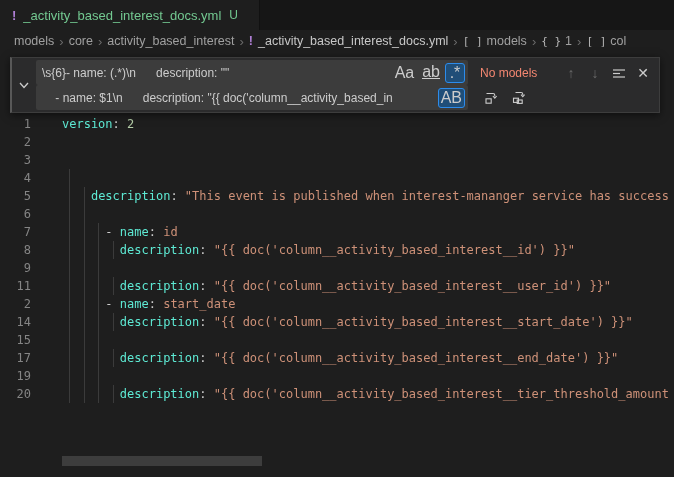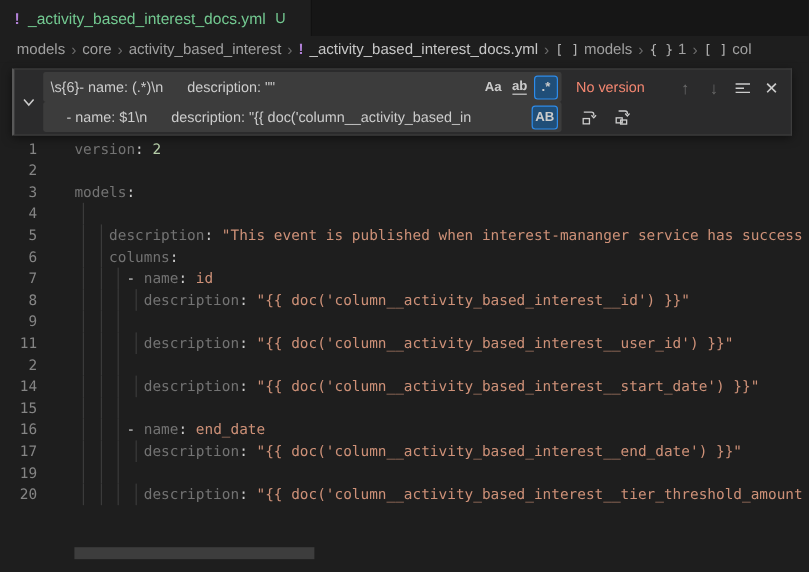--- a/index.html
+++ b/index.html
@@ -25,43 +25,43 @@
   .crumb.file .lbl { color:#c8c8c8; }
   .bc-sep { color:#6b6b6b; margin:0 5px; font-size:13px; }
 
   
   .editor { position:absolute; left:0; top:52px; right:0; bottom:0; background:#1e1e1e; }
   .code { padding-top:63px; font-family:"DejaVu Sans Mono", monospace; font-size:12px; line-height:18px; }
   .line { position:relative; height:18px; display:flex; white-space:pre; }
   .ln { flex:none; width:31px; text-align:right; color:#858585; }
   .txt { padding-left:31px; overflow:hidden; white-space:pre; }
   .guide { position:absolute; top:0; bottom:0; width:1px; background:#3b3b3b; }
-  .k { color:#737373; }
+  .k { color:#5eead4; }
   .p { color:#cccccc; }
   .v { color:#ce9178; }
   .num { color:#b5cea8; }
 
   .hscrollbar { position:absolute; left:62px; top:404px; width:200px; height:10px;
                 background:rgba(121,121,121,0.35); pointer-events:none; }
 
   
   .find-widget { position:absolute; left:10px; top:57px; width:650px; height:56px;
                  background:#2b2b2c; border:1px solid #3d3d3d; border-left:2px solid #585858;
                  box-shadow:0 2px 8px rgba(0,0,0,0.55); display:flex; z-index:5; }
   .toggle-col { flex:none; width:24px; display:flex; align-items:center; justify-content:center; cursor:pointer; }
   .rows { flex:1; padding:2px 5px 2px 0; display:flex; flex-direction:column; justify-content:space-between; }
   .frow { display:flex; align-items:center; height:25px; }
   .finput { position:relative; width:432px; height:25px; background:#3c3c3c; border-radius:2px;
             display:flex; align-items:center; padding:0 68px 0 6px; overflow:hidden; }
   .finput.replace { padding-right:28px; }
   .ftext { font-size:12px; color:#cccccc; white-space:pre; overflow:hidden; }
   .toggles { position:absolute; right:3px; top:50%; transform:translateY(-50%); display:flex; gap:2px; }
   .tog { min-width:20px; height:20px; padding:0 2px; border-radius:3px; display:flex;
-         align-items:center; justify-content:center; font-size:11px; color:#cccccc;
-         border:1px solid transparent; cursor:pointer;font-weight:bold; }
+         align-items:center; justify-content:center; font-size:16px; color:#cccccc;
+         border:1px solid transparent; cursor:pointer; }
   .tog.active { background:#204e78; border:1px solid #2d8ceb; }
   .tog .ww { border-bottom:1px solid #cccccc; line-height:12px; }
   .result-text { margin-left:12px; font-size:12px; color:#f48771; white-space:nowrap; }
   .spacer { flex:1; }
   .navbtn { width:22px; height:22px; margin-left:2px; display:flex; align-items:center;
             justify-content:center; color:#cccccc; font-size:14px; border-radius:3px; cursor:pointer; }
   .navbtn.disabled { color:#6a6a6a; }
   .rep-btn { margin-left:12px; }
   .rep-btn + .rep-btn { margin-left:6px; }
 </style>
@@ -110,32 +110,31 @@
       <span class="crumb">
         <span class="sym">[ ]</span>
         <span class="lbl">col</span>
       </span>
     </div>
 
   <div class="editor">
     <div class="code">
         <div class="line"><span class="ln">1</span><span class="txt"><span class="k">version</span><span class="p">: </span><span class="num">2</span></span></div>
         <div class="line"><span class="ln">2</span><span class="txt"></span></div>
-        <div class="line"><span class="ln">3</span><span class="txt"><span class="k">models</span><span class="p">:</span></span></div>
+        <div class="line"><span class="ln">3</span></div>
         <div class="line"><span class="guide" style="left: 69.23px;"></span><span class="ln">4</span></div>
         <div class="line"><span class="guide" style="left: 69.23px;"></span><span class="guide" style="left: 83.69px;"></span><span class="ln">5</span><span class="txt"><span class="p">    </span><span class="k">description</span><span class="p">: </span><span class="v">"This event is published when interest-mananger service has success</span></span></div>
-        <div class="line"><span class="guide" style="left: 69.23px;"></span><span class="guide" style="left: 83.69px;"></span><span class="ln">6</span><span class="txt"><span class="p">    </span><span class="k">columns</span><span class="p">:</span></span></div>
+        <div class="line"><span class="guide" style="left: 69.23px;"></span><span class="guide" style="left: 83.69px;"></span><span class="ln">6</span></div>
         <div class="line"><span class="guide" style="left: 69.23px;"></span><span class="guide" style="left: 83.69px;"></span><span class="guide" style="left: 98.15px;"></span><span class="ln">7</span><span class="txt"><span class="p">      - </span><span class="k">name</span><span class="p">: </span><span class="v">id</span></span></div>
         <div class="line"><span class="guide" style="left: 69.23px;"></span><span class="guide" style="left: 83.69px;"></span><span class="guide" style="left: 98.15px;"></span><span class="guide" style="left: 112.61px;"></span><span class="ln">8</span><span class="txt"><span class="p">        </span><span class="k">description</span><span class="p">: </span><span class="v">"{{ doc('column__activity_based_interest__id') }}"</span></span></div>
         <div class="line"><span class="guide" style="left: 69.23px;"></span><span class="guide" style="left: 83.69px;"></span><span class="guide" style="left: 98.15px;"></span><span class="ln">9</span><span class="txt"></span></div>
         <div class="line"><span class="guide" style="left: 69.23px;"></span><span class="guide" style="left: 83.69px;"></span><span class="guide" style="left: 98.15px;"></span><span class="guide" style="left: 112.61px;"></span><span class="ln">11</span><span class="txt"><span class="p">        </span><span class="k">description</span><span class="p">: </span><span class="v">"{{ doc('column__activity_based_interest__user_id') }}"</span></span></div>
-        <div class="line"><span class="guide" style="left: 69.23px;"></span><span class="guide" style="left: 83.69px;"></span><span class="guide" style="left: 98.15px;"></span><span class="ln">2</span></div>
+        <div class="line"><span class="guide" style="left: 69.23px;"></span><span class="guide" style="left: 83.69px;"></span><span class="guide" style="left: 98.15px;"></span><span class="ln">2</span><span class="txt"><span class="p">      - </span><span class="k">name</span><span class="p">: </span><span class="v">start_date</span></span></div>
         <div class="line"><span class="guide" style="left: 69.23px;"></span><span class="guide" style="left: 83.69px;"></span><span class="guide" style="left: 98.15px;"></span><span class="guide" style="left: 112.61px;"></span><span class="ln">14</span><span class="txt"><span class="p">        </span><span class="k">description</span><span class="p">: </span><span class="v">"{{ doc('column__activity_based_interest__start_date') }}"</span></span></div>
         <div class="line"><span class="guide" style="left: 69.23px;"></span><span class="guide" style="left: 83.69px;"></span><span class="guide" style="left: 98.15px;"></span><span class="ln">15</span><span class="txt"></span></div>
-        <div class="line"><span class="guide" style="left: 69.23px;"></span><span class="guide" style="left: 83.69px;"></span><span class="guide" style="left: 98.15px;"></span><span class="ln">16</span><span class="txt"><span class="p">      - </span><span class="k">name</span><span class="p">: </span><span class="v">end_date</span></span></div>
         <div class="line"><span class="guide" style="left: 69.23px;"></span><span class="guide" style="left: 83.69px;"></span><span class="guide" style="left: 98.15px;"></span><span class="guide" style="left: 112.61px;"></span><span class="ln">17</span><span class="txt"><span class="p">        </span><span class="k">description</span><span class="p">: </span><span class="v">"{{ doc('column__activity_based_interest__end_date') }}"</span></span></div>
         <div class="line"><span class="guide" style="left: 69.23px;"></span><span class="guide" style="left: 83.69px;"></span><span class="guide" style="left: 98.15px;"></span><span class="ln">19</span></div>
         <div class="line"><span class="guide" style="left: 69.23px;"></span><span class="guide" style="left: 83.69px;"></span><span class="guide" style="left: 98.15px;"></span><span class="guide" style="left: 112.61px;"></span><span class="ln">20</span><span class="txt"><span class="p">        </span><span class="k">description</span><span class="p">: </span><span class="v">"{{ doc('column__activity_based_interest__tier_threshold_amount</span></span></div>
       </div>
     <div class="hscrollbar"></div>
   </div>
 
   <div class="find-widget">
     <div class="toggle-col">
       <svg width="14" height="14" viewBox="0 0 14 14">
@@ -148,21 +147,21 @@
         <div class="finput">
           <span class="ftext">\s{6}- name: (.*)\n      description: ""</span>
           <span class="toggles">
             <span class="tog">Aa</span>
             <span class="tog">
                 <span class="ww">ab</span>
               </span>
             <span class="tog active">.*</span>
           </span>
         </div>
-        <span class="result-text">No version</span>
+        <span class="result-text">No models</span>
         <span class="spacer"></span>
         <span class="navbtn disabled">↑</span>
         <span class="navbtn disabled">↓</span>
         <span class="navbtn">
           <svg width="14" height="14" viewBox="0 0 14 14">
             <line x1="1" y1="4" x2="13" y2="4" stroke="#cccccc" stroke-width="1.2"></line>
             <line x1="1" y1="7.5" x2="8" y2="7.5" stroke="#cccccc" stroke-width="1.2"></line>
             <line x1="1" y1="11" x2="13" y2="11" stroke="#cccccc" stroke-width="1.2"></line>
           </svg>
         </span>

